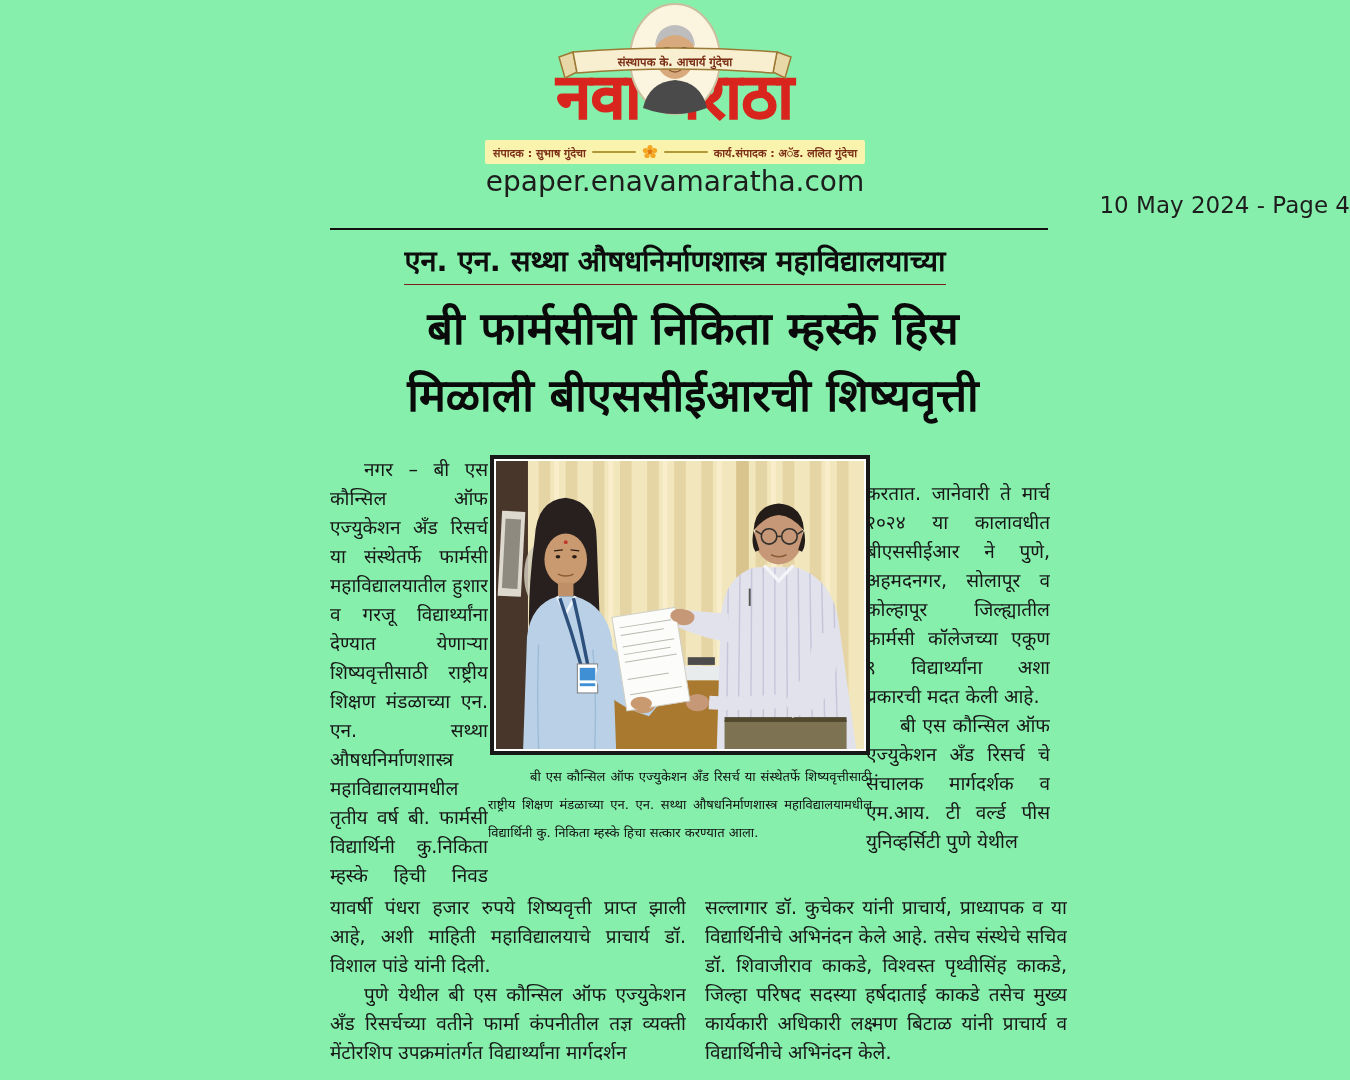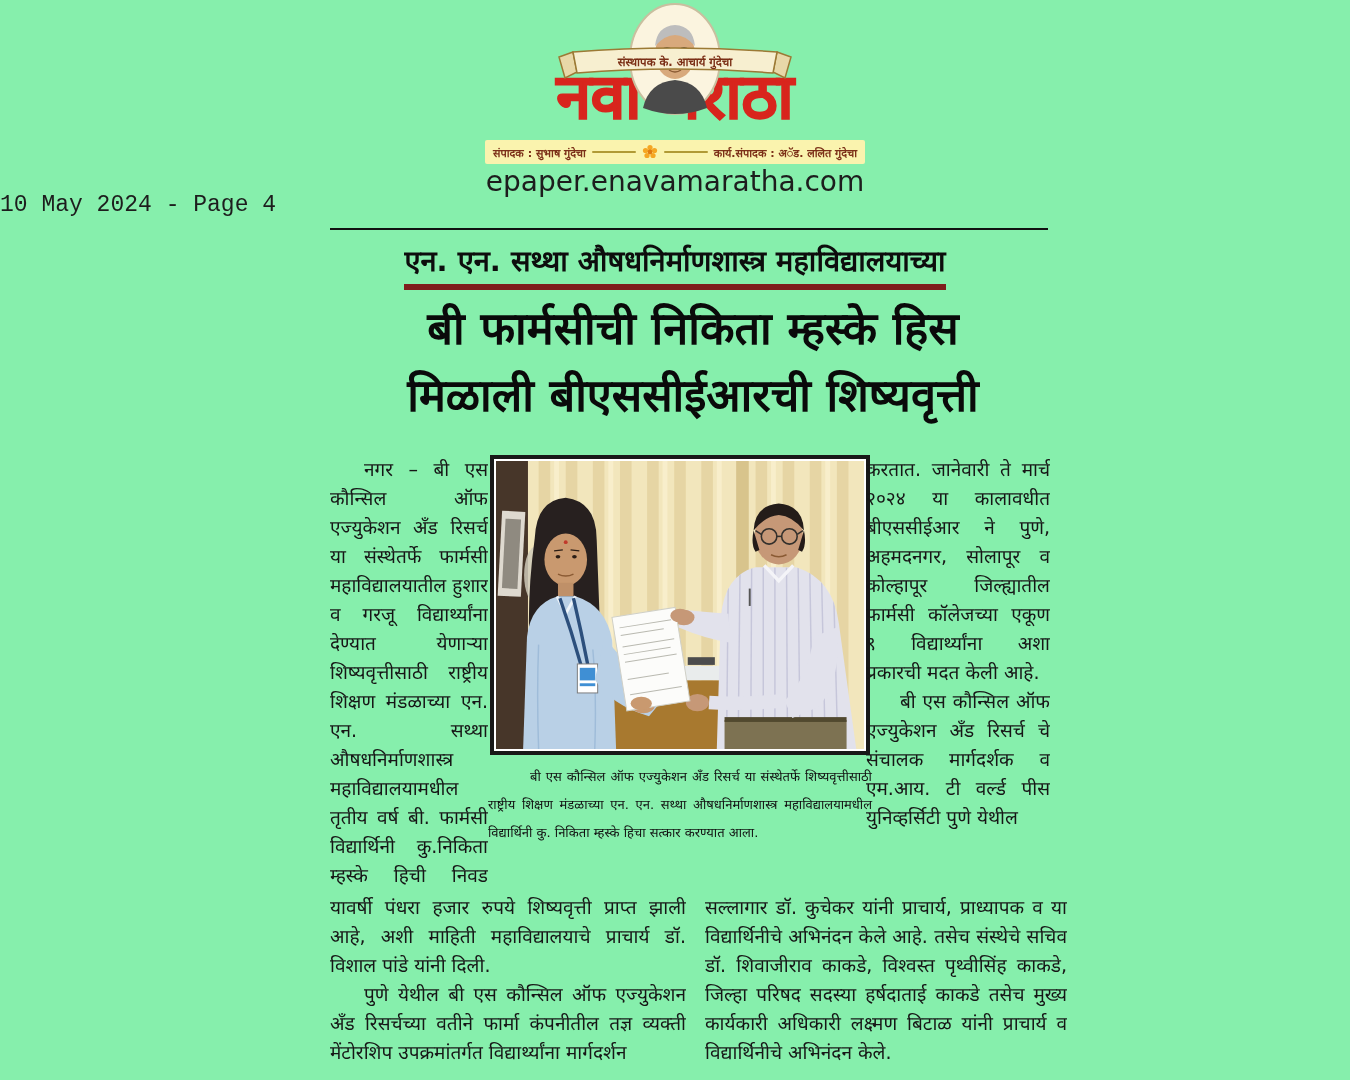--- a/index.html
+++ b/index.html
@@ -19,36 +19,36 @@
   }
   .strip {
     position:absolute; top:140px; left:50%; transform:translateX(-50%);
     width:380px; height:23px; background:#faf3ae; border-radius:2px;
     display:flex; align-items:center; gap:6px; padding:12px 8px;
   }
   .strip-text { font-size:11px; font-weight:bold; color:#7c3018; white-space:nowrap; }
   .strip-line { flex:1 1 auto; height:2px; background:#b09a35; border-radius:1px; }
   .strip-flower { width:16px; height:16px; flex:0 0 auto; }
   .site-url  { position:absolute; top:165px; left:0; width:100%; text-align:center; font-size:28px; color:#1d1d1d; }
-  .date-page { position:absolute; top:192px; left:0; width:100%; text-align:left; font-size:23px; color:#1d1d1d;font-family:Liberation Mono, monospace; }
+  .date-page { position:absolute; top:192px; left:0; width:100%; text-align:right; font-size:23px; color:#1d1d1d; }
   .rule { position:absolute; top:228px; left:330px; width:718px; height:2px; background:#111; }
   
   .kicker-wrap { position:absolute; top:240px; left:0; width:100%; text-align:center; }
   .kicker {
     display:inline-block; font-size:29px; font-weight:bold; color:#0d0d0d;
-    padding-bottom:5px; border-bottom:6px solid #7f1d1d;
+    padding-bottom:5px; border-bottom:1px solid #7f1d1d;
   }
   .headline {
     position:absolute; top:296px; left:0; width:100%; text-align:center;
     font-size:45px; font-weight:bold; color:#0a0a0a; line-height:1.48;padding-left:36px;
   }
   
   .bodytext { font-size:19px; line-height:29px; text-align:justify; overflow-wrap:break-word; color:#161616; }
   .col-left   { position:absolute; top:455px; left:330px;  width:158px; height:438px; overflow:hidden; }
-  .col-right  { position:absolute; top:455px; left:866px;  width:184px; height:438px; overflow:hidden; }
+  .col-right  { position:absolute; top:479px; left:866px;  width:184px; height:438px; overflow:hidden; }
   .wide-left  { position:absolute; top:893px; left:330px;  width:356px; height:185px; overflow:hidden; }
   .wide-right { position:absolute; top:893px; left:688px;  width:362px; height:185px; overflow:hidden;margin-left:17px; }
   .indent { text-indent:34px; }
   
   .photo-frame {
     position:absolute; top:455px; left:490px; width:380px; height:300px;
     border:4px solid #181818; background:#ffffff; padding:2px;
   }
   .photo-frame svg { display:block; width:100%; height:100%; }
   .caption {

